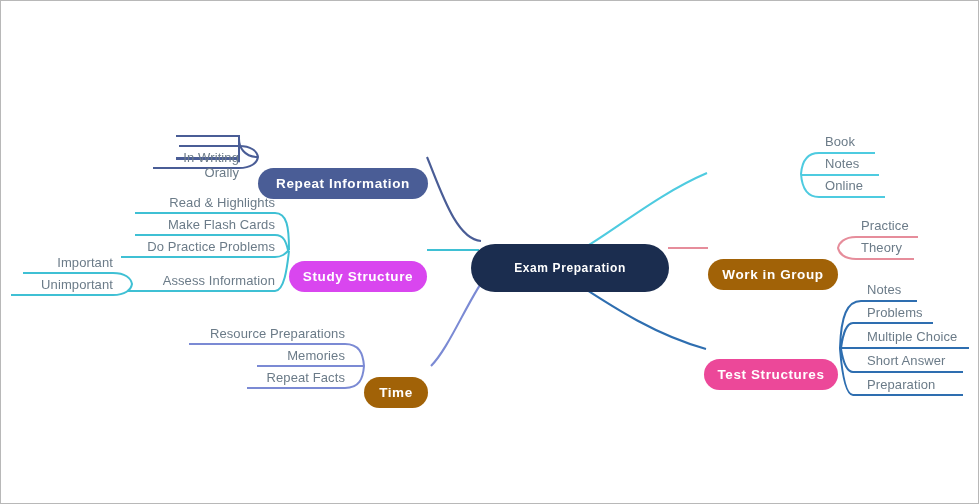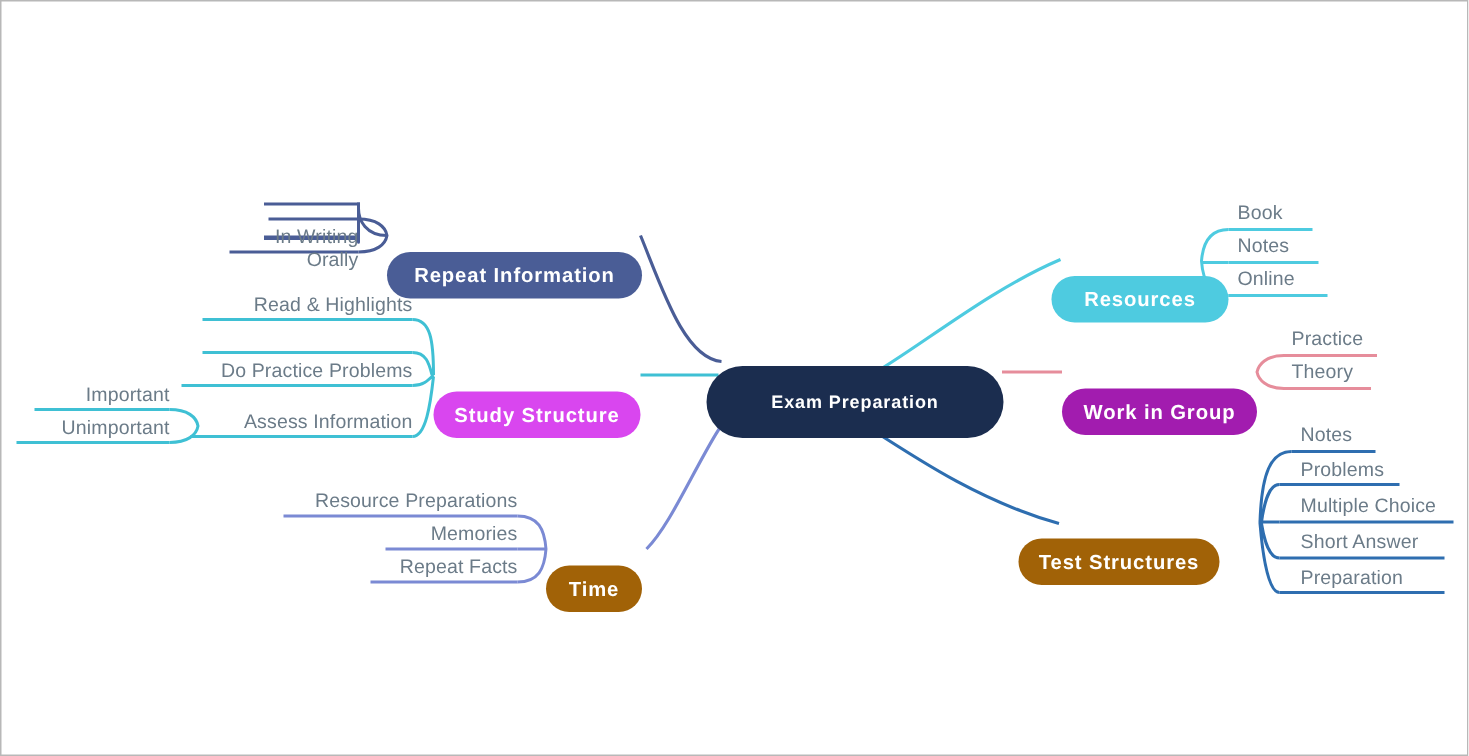--- a/index.html
+++ b/index.html
@@ -128,20 +128,23 @@
   <div class="leaf left" style="left:118px; top:149px; width:120px;">
     <span>In Writing</span>
   </div>
 
   <div class="node branch" style="left:288px; top:234px; width:138px; background:#d946ef;">
     <span>Study Structure</span>
   </div>
   <div class="leaf left" style="left:104px; top:194px; width:170px;">
     <span>Read &amp; Highlights</span>
   </div>
+  <div class="leaf left" style="left:104px; top:216px; width:170px;">
+    <span>Make Flash Cards</span>
+  </div>
   <div class="leaf left" style="left:104px; top:238px; width:170px;text-align:right;">
     <span>Do Practice Problems</span>
   </div>
   <div class="leaf left" style="left:104px; top:272px; width:170px;">
     <span>Assess Information</span>
   </div>
   <div class="leaf left" style="left:2px; top:254px; width:110px;">
     <span>Important</span>
   </div>
   <div class="leaf left" style="left:2px; top:276px; width:110px;">
@@ -154,44 +157,41 @@
   <div class="leaf left" style="left:174px; top:325px; width:170px;">
     <span>Resource Preparations</span>
   </div>
   <div class="leaf left" style="left:174px; top:347px; width:170px;">
     <span>Memories</span>
   </div>
   <div class="leaf left" style="left:174px; top:369px; width:170px;">
     <span>Repeat Facts</span>
   </div>
 
-  <div class="node branch" style="left:700px; top:157px; width:118px; background:#4ecbe0;">
-    <span>Resources</span>
-  </div>
   <div class="leaf right" style="left:824px; top:133px; width:120px;">
     <span>Book</span>
   </div>
   <div class="leaf right" style="left:824px; top:155px; width:120px;">
     <span>Notes</span>
   </div>
   <div class="leaf right" style="left:824px; top:177px; width:120px;">
     <span>Online</span>
   </div>
 
-  <div class="node branch" style="left:707px; top:232px; width:130px; background:#a21caf;">
+  <div class="node branch" style="left:707px; top:232px; width:130px; background:#a16207;">
     <span>Work in Group</span>
   </div>
   <div class="leaf right" style="left:860px; top:217px; width:120px;">
     <span>Practice</span>
   </div>
   <div class="leaf right" style="left:860px; top:239px; width:120px;">
     <span>Theory</span>
   </div>
 
-  <div class="node branch" style="left:678px; top:332px; width:134px; background:#a16207;">
+  <div class="node branch" style="left:703px; top:332px; width:134px; background:#ec4899;">
     <span>Test Structures</span>
   </div>
   <div class="leaf right" style="left:866px; top:281px; width:130px;">
     <span>Notes</span>
   </div>
   <div class="leaf right" style="left:866px; top:304px; width:130px;">
     <span>Problems</span>
   </div>
   <div class="leaf right" style="left:866px; top:328px; width:130px;">
     <span>Multiple Choice</span>

